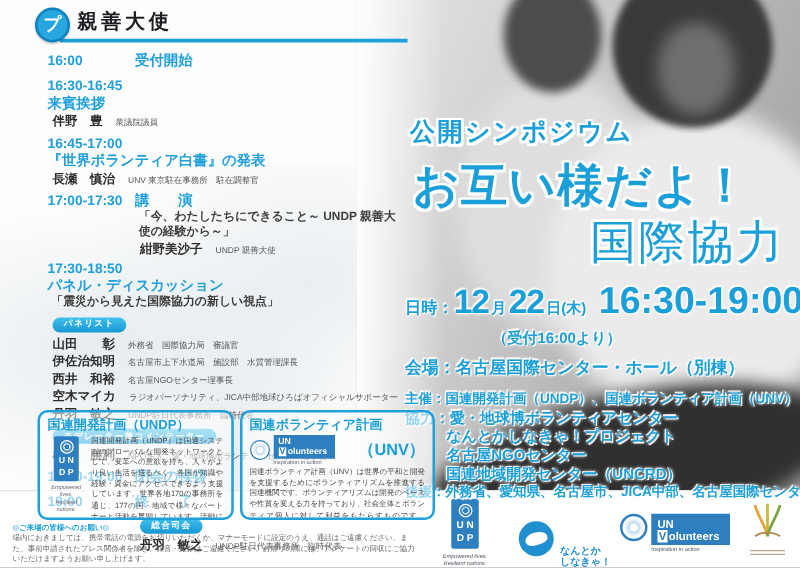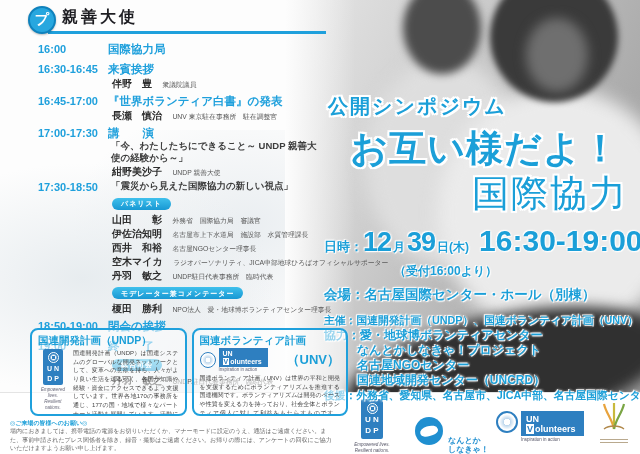--- a/index.html
+++ b/index.html
@@ -44,28 +44,28 @@
   .ptime{width:70px;flex:none;color:#1fa0dc;font-weight:bold;font-size:11px;line-height:14px;}
   .pbody{flex:1;}
   .ptitle{color:#1fa0dc;font-weight:bold;font-size:11.5px;line-height:14px;}
   .pquote{color:#3d3d3d;font-weight:600;font-size:9.5px;line-height:12px;padding-left:3px;}
   .pname-row{line-height:11px;padding-left:4px;white-space:nowrap;}
   .pname{font-size:10px;font-weight:bold;color:#2e2e2e;}
   .paffil{font-size:6.8px;color:#555;margin-left:6px;}
   .badge{display:inline-block;background:linear-gradient(#3fc0ec,#1898d3);color:#fff;
     font-size:7px;font-weight:bold;line-height:9px;padding:1.5px 9px;border-radius:8px;
     margin:1px 0 2px 4px;letter-spacing:1px;}
-  .mb6{margin-bottom:6px;}.mb4{margin-bottom:4px;}.mb2{margin-bottom:2px;}
+  .mb6{margin-bottom:6px;}.mb4{margin-bottom:4px;flex-direction:column;}.mb2{margin-bottom:2px;}
   
   .main{position:absolute;left:318px;top:94px;width:322px;z-index:3;color:#1b9fd8;}
   .outline{text-shadow:-2px -2px 0 #fff,2px -2px 0 #fff,-2px 2px 0 #fff,2px 2px 0 #fff,
     -2px 0 0 #fff,2px 0 0 #fff,0 -2px 0 #fff,0 2px 0 #fff;}
   .glow{text-shadow:0 0 3px #fff,0 0 3px #fff,1px 1px 0 rgba(255,255,255,.9),-1px -1px 0 rgba(255,255,255,.9);}
   .kicker{font-size:20px;font-weight:bold;line-height:24px;margin-left:10px;letter-spacing:2px;}
-  .title1{font-size:37px;font-weight:bold;line-height:46px;margin:8px 0 0 12px;letter-spacing:1px;text-align:center;}
+  .title1{font-size:37px;font-weight:bold;line-height:46px;margin:8px 0 0 12px;letter-spacing:1px;}
   .title2{font-size:37px;font-weight:normal;line-height:44px;text-align:right;padding-right:12px;letter-spacing:2px;}
   .date-row{margin:10px 0 0 6px;display:flex;align-items:baseline;font-weight:bold;line-height:30px;white-space:nowrap;}
   .date-label{font-size:13px;font-family:Liberation Mono, monospace;}
   .date-big{font-size:27px;letter-spacing:-1px;}
   .date-small{font-size:12px;margin:0 2px;}
   .date-time{font-size:30px;margin-left:8px;letter-spacing:0;}
   .note{font-size:12px;font-weight:bold;line-height:16px;margin-left:76px;}
   .venue{font-size:13.5px;font-weight:bold;line-height:20px;margin:6px 0 0 6px;}
   .host{font-size:10.8px;font-weight:bold;line-height:15px;margin:8px 0 0 6px;white-space:nowrap;}
   .coop{font-size:12px;font-weight:bold;line-height:15px;margin-left:6px;}
@@ -142,21 +142,21 @@
   <div class="program">
     <div class="prog-header">
       <div class="prog-line"></div>
       <div class="prog-circle">プ</div>
       <div class="prog-title">親善大使</div>
     </div>
 
     <div class="prow mb6">
       <div class="ptime">16:00</div>
       <div class="pbody">
-          <div class="ptitle">国際協力局</div>
+          <div class="ptitle">受付開始</div>
         </div>
     </div>
 
     <div class="prow mb4">
       <div class="ptime">16:30-16:45</div>
       <div class="pbody">
         <div class="ptitle">来賓挨拶</div>
         <div class="pname-row">
           <span class="pname">伴野　豊</span>
           <span class="paffil">衆議院議員</span>
@@ -183,20 +183,21 @@
         <div class="pname-row">
           <span class="pname">紺野美沙子</span>
           <span class="paffil">UNDP 親善大使</span>
         </div>
       </div>
     </div>
 
     <div class="prow mb4">
       <div class="ptime">17:30-18:50</div>
       <div class="pbody">
+        <div class="ptitle">パネル・ディスカッション</div>
         <div class="pquote">「震災から見えた国際協力の新しい視点」</div>
         <div><span class="badge">パネリスト</span></div>
         <div class="pname-row">
           <span class="pname">山田　　彰</span>
           <span class="paffil">外務省　国際協力局　審議官</span>
         </div>
         <div class="pname-row">
           <span class="pname">伊佐治知明</span>
           <span class="paffil">名古屋市上下水道局　施設部　水質管理課長</span>
         </div>
@@ -242,21 +243,21 @@
 
   <div class="main">
     <div class="kicker outline">公開シンポジウム</div>
     <div class="title1 outline">お互い様だよ！</div>
     <div class="title2 outline">国際協力</div>
 
     <div class="date-row glow">
       <span class="date-label">日時：</span>
       <span class="date-big">12</span>
       <span class="date-small">月</span>
-      <span class="date-big">39</span>
+      <span class="date-big">22</span>
       <span class="date-small">日(木)</span>
       <span class="date-time">16:30-19:00</span>
     </div>
     <div class="note glow">（受付16:00より）</div>
     <div class="venue glow">会場：名古屋国際センター・ホール（別棟）</div>
     <div class="host glow">主催：国連開発計画（UNDP）、国連ボランティア計画（UNV）</div>
     <div class="coop glow">
       <div><span>協力：</span><span>愛・地球博ボランティアセンター</span></div>
       <div class="ind">なんとかしなきゃ！プロジェクト</div>
       <div class="ind">名古屋NGOセンター</div>

